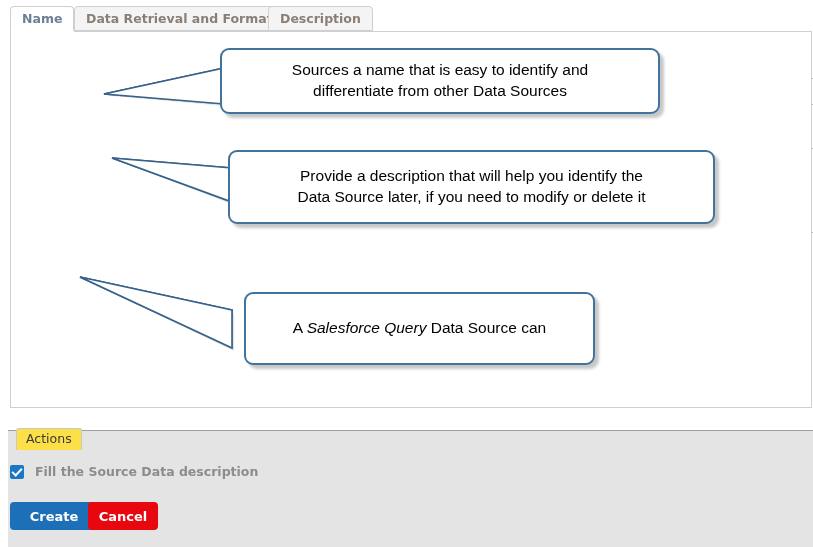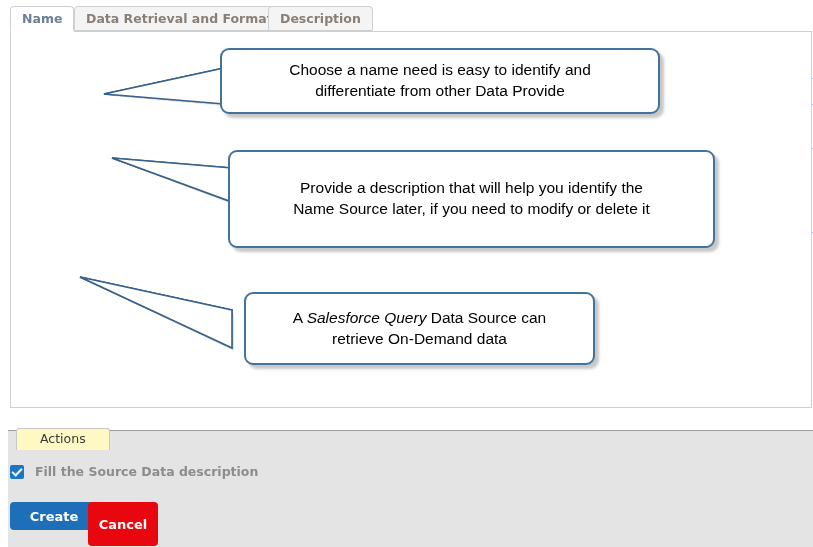--- a/index.html
+++ b/index.html
@@ -149,23 +149,23 @@
     box-sizing: border-box;
     border-top: 1px solid #9e9e9e;
     background: #e4e4e4;
   }
   #actions-legend {
     position: absolute;
     left: 16px;
     top: 428px;
     height: 22px;
     line-height: 20px;
-    padding: 0 23px;
-    box-sizing: border-box;
-    background: #fef9c3;
+    padding: 0 9px;
+    box-sizing: border-box;
+    background: #fde047;
     border: 1px solid #c8c8c8;
     border-radius: 3px 3px 0 0;
     border-bottom: none;
     font-size: 12.5px;
     color: #3a3a3a;
     z-index: 6;
   }
   #fill-row {
     position: absolute;
     left: 10px;
@@ -208,21 +208,21 @@
     cursor: pointer;
     padding: 0;
   }
   #btn-create {
     left: 10px; top: 502px;
     width: 88px; height: 28px;
     background: #1d6fb8;
   }
   #btn-cancel {
     left: 88px; top: 502px;
-    width: 70px; height: 44px;
+    width: 70px; height: 28px;
     background: #e8070f;
   }
 
   
   .callout {
     position: absolute;
     box-sizing: border-box;
     background: #ffffff;
     border: 2px solid #40749e;
     border-radius: 9px;
@@ -234,21 +234,21 @@
     font-family: "Liberation Sans", sans-serif;
     font-size: 15.5px;
     color: #000000;
     line-height: 1.34;
     z-index: 10;
     padding: 0 10px;
   }
   .callout em { font-style: italic; }
 
   #callout-0 { left: 220px; top: 48px;  width: 440px; height: 66px; }
-  #callout-1 { left: 228px; top: 150px; width: 487px; height: 98px; }
+  #callout-1 { left: 228px; top: 150px; width: 487px; height: 74px; }
   #callout-2 { left: 244px; top: 292px; width: 351px; height: 73px; }
 
   .pointer-svg {
     position: absolute;
     z-index: 9;
     overflow: visible;
     pointer-events: none;
   }
 </style>
 </head>
@@ -303,30 +303,29 @@
   <polygon points="234,172 120,161 234,205" fill="#c9c9c9" opacity="0.55" stroke="none"></polygon>
   <polygon points="232,168 112,158 232,202" fill="#ffffff" stroke="#35618a" stroke-width="1.6"></polygon>
 
   <polygon points="232,310 80,277 232,348" fill="#ffffff" stroke="#35618a" stroke-width="1.6"></polygon>
   <polygon points="234,314 88,281 234,351" fill="#c9c9c9" opacity="0.55" stroke="none"></polygon>
   <polygon points="232,310 80,277 232,348" fill="#ffffff" stroke="#35618a" stroke-width="1.6"></polygon>
 </svg>
 
 <div class="callout" id="callout-0">
   <span>
-    <span>Choose a name need is easy to identify and</span><br>
-    <span>differentiate from other Data Provide</span>
+    <span>Sources a name that is easy to identify and</span><br>
+    <span>differentiate from other Data Sources</span>
   </span>
 </div>
 
 <div class="callout" id="callout-1">
   <span>
     <span>Provide a description that will help you identify the</span><br>
-    <span>Name Source later, if you need to modify or delete it</span>
+    <span>Data Source later, if you need to modify or delete it</span>
   </span>
 </div>
 
 <div class="callout" id="callout-2">
   <span>
     <span>A </span><em>Salesforce Query</em><span> Data Source can</span><br>
-    <span>retrieve On-Demand data</span>
   </span>
 </div>
 
 </body></html>

